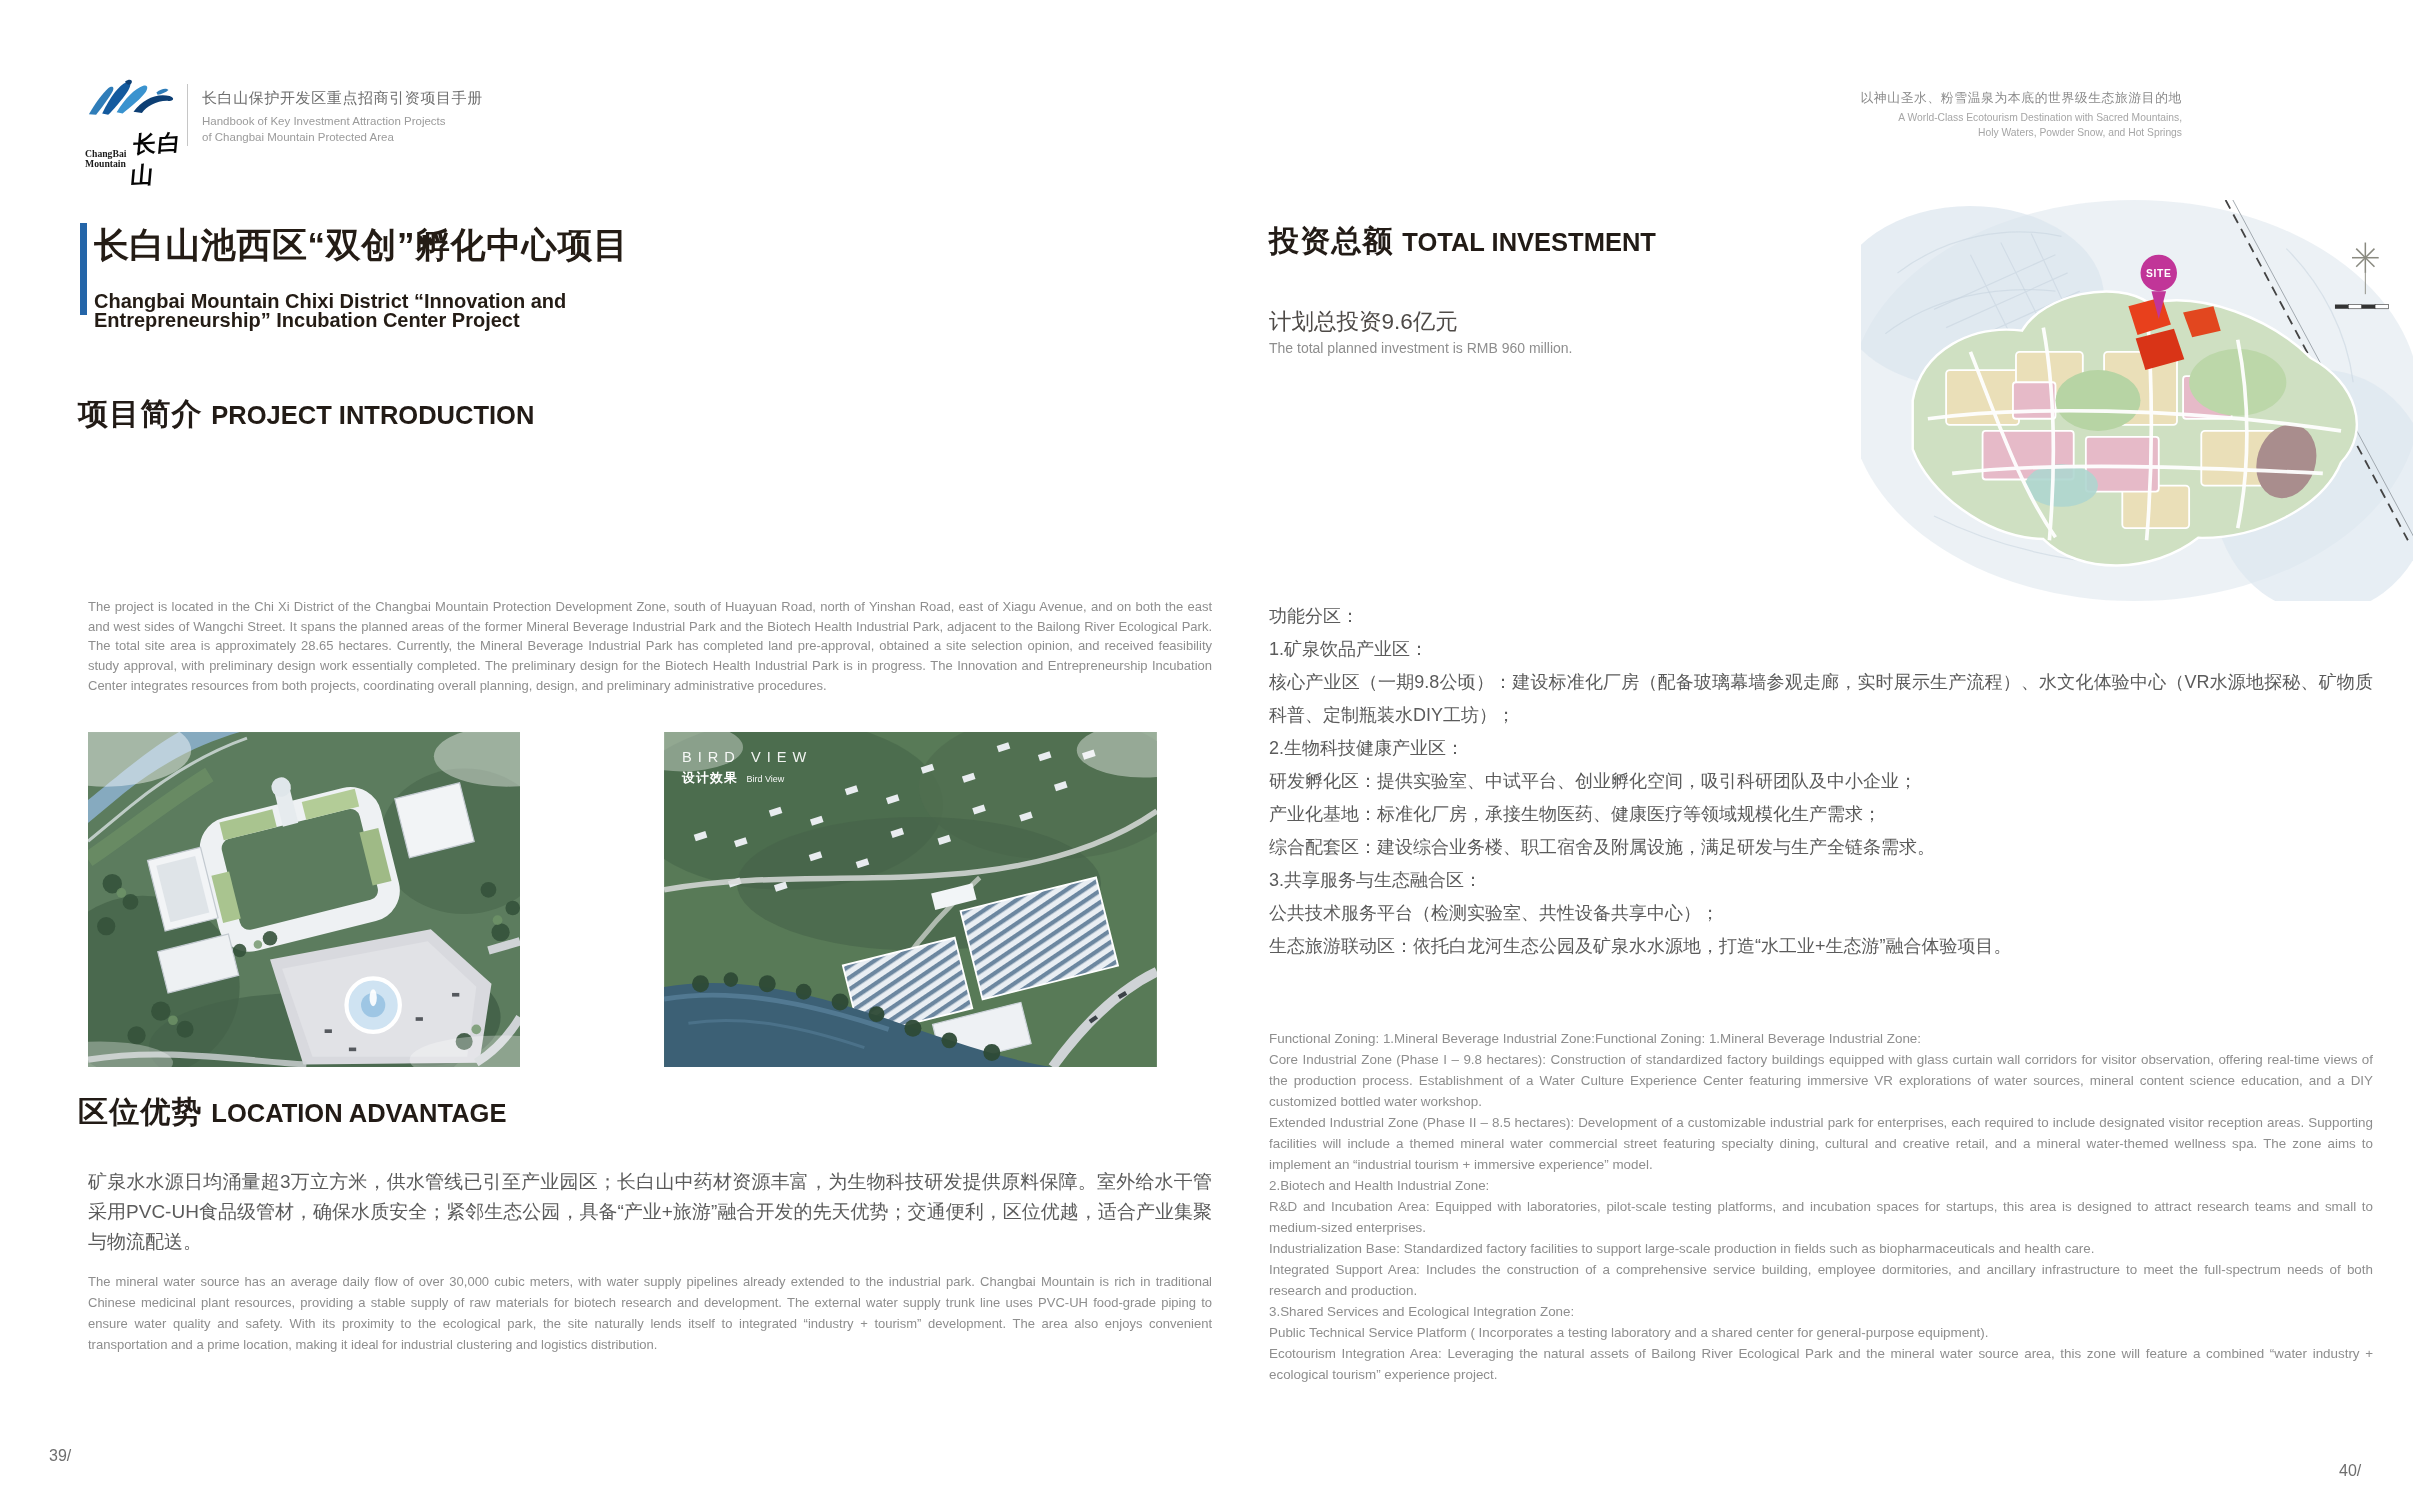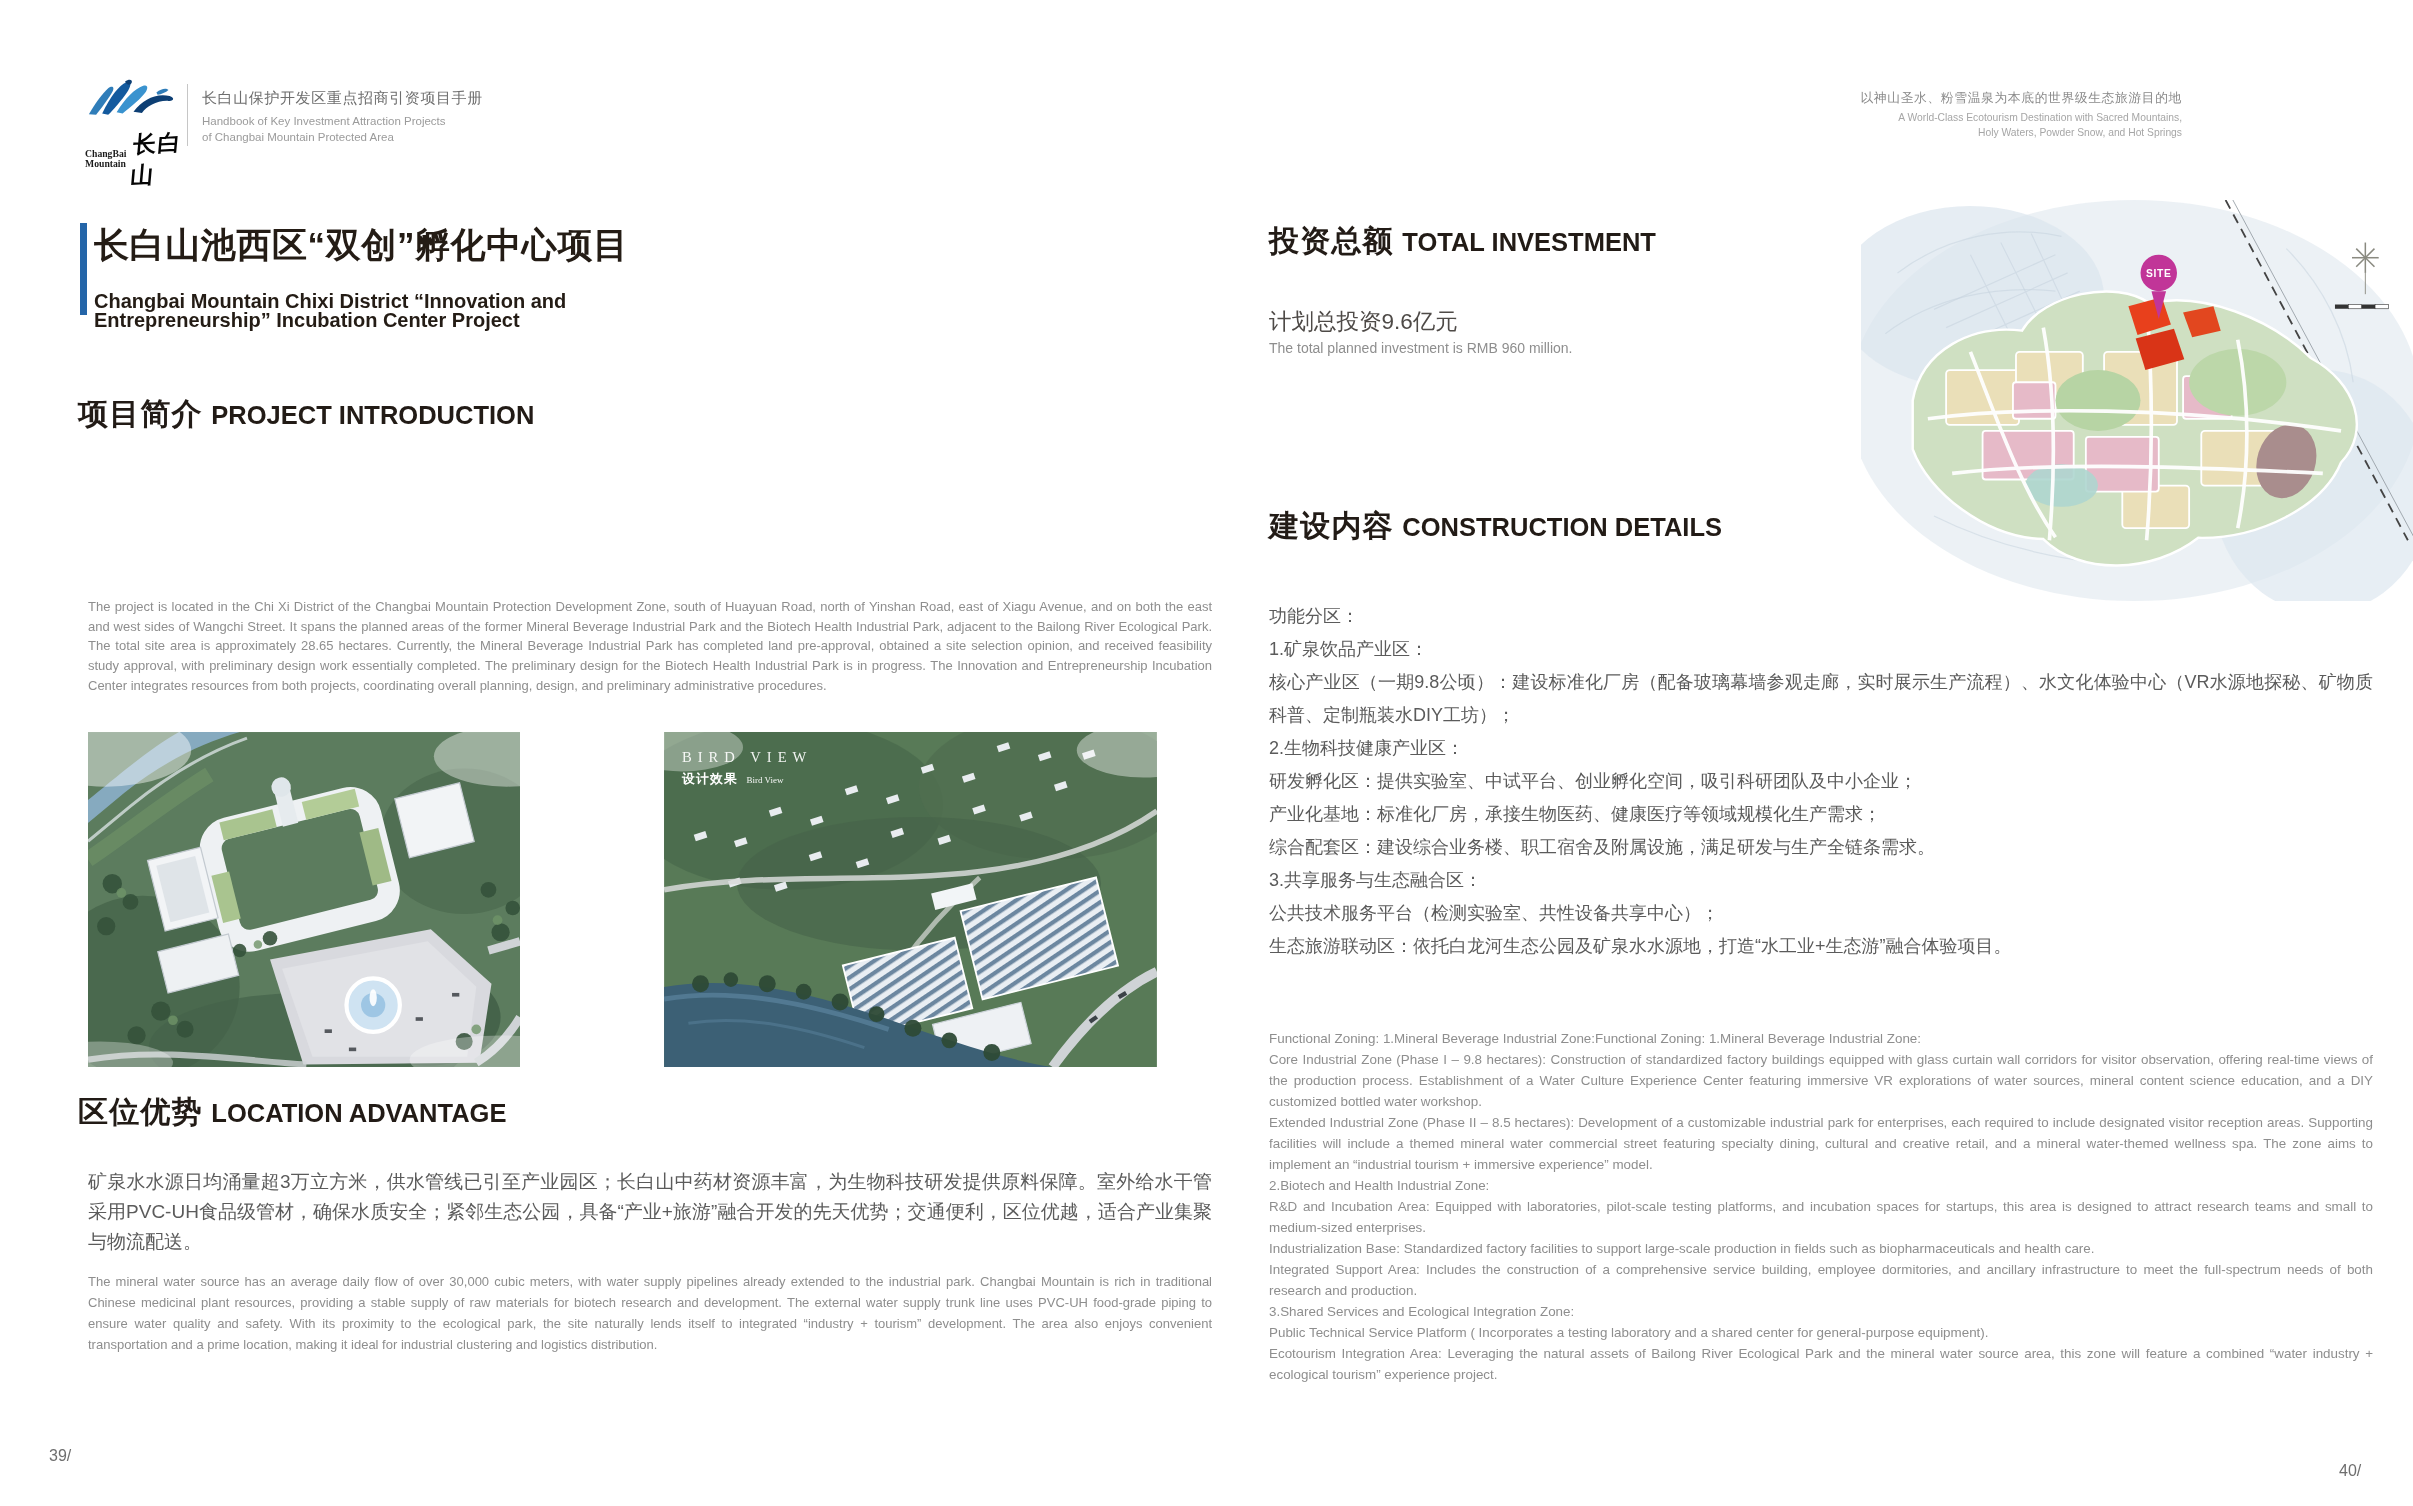--- a/index.html
+++ b/index.html
@@ -24,21 +24,21 @@
   .sec-heading .en{font-size:25.5px;font-weight:800;margin-left:8.5px;letter-spacing:0px;}
   
   .body-zh{font-size:19px;color:#5b5b5b;line-height:29px;text-align:justify;}
   .body-en{font-size:13px;color:#8e8e8e;line-height:19.7px;text-align:justify;}
   .r-amount-zh{font-size:22.5px;color:#4e4a47;margin-top:10px;}
   .r-amount-en{font-size:14px;color:#8e8e8e;}
   .r-zh{font-size:18px;color:#5b5b5b;line-height:33px;text-align:justify;}
   .r-en{font-size:13.4px;color:#8e8e8e;line-height:21px;text-align:justify;}
   .pageno{font-size:16px;color:#6e6e6e;}
   
-  .render{overflow:hidden;font-family:Liberation Serif, serif;}
+  .render{overflow:hidden;}
   .render svg{display:block;}
   .img-overlay{position:absolute;left:18px;top:17px;color:#ffffff;}
   .ov-l1{font-size:14.6px;letter-spacing:6px;opacity:.92;}
   .ov-l2{margin-top:4.9px;}
   .ov-zh{font-size:12.8px;font-weight:700;letter-spacing:1.2px;}
   .ov-en{font-size:9px;margin-left:8.5px;opacity:.95;}
 </style>
 </head>
 <body>
 
@@ -327,23 +327,20 @@
 
       <g>
         <rect x="780" y="172" width="22" height="7" fill="#333333"></rect>
         <rect x="802" y="172" width="22" height="7" fill="#ffffff" stroke="#333333" stroke-width="1"></rect>
         <rect x="824" y="172" width="22" height="7" fill="#333333"></rect>
         <rect x="846" y="172" width="22" height="7" fill="#ffffff" stroke="#333333" stroke-width="1"></rect>
       </g>
     </svg>
   </div>
 
-  <div class="abs sec-heading" style="left:1269px;top:506px;">
-    <span class="zh">建设内容</span><span class="en">CONSTRUCTION DETAILS</span>
-  </div>
 
   <div class="abs r-zh" style="left:1269px;top:600px;width:1104px;">
     <div>功能分区：</div>
     <div>1.矿泉饮品产业区：</div>
     <div>核心产业区（一期9.8公顷）：建设标准化厂房（配备玻璃幕墙参观走廊，实时展示生产流程）、水文化体验中心（VR水源地探秘、矿物质科普、定制瓶装水DIY工坊）；</div>
     <div>2.生物科技健康产业区：</div>
     <div>研发孵化区：提供实验室、中试平台、创业孵化空间，吸引科研团队及中小企业；</div>
     <div>产业化基地：标准化厂房，承接生物医药、健康医疗等领域规模化生产需求；</div>
     <div>综合配套区：建设综合业务楼、职工宿舍及附属设施，满足研发与生产全链条需求。</div>
     <div>3.共享服务与生态融合区：</div>

